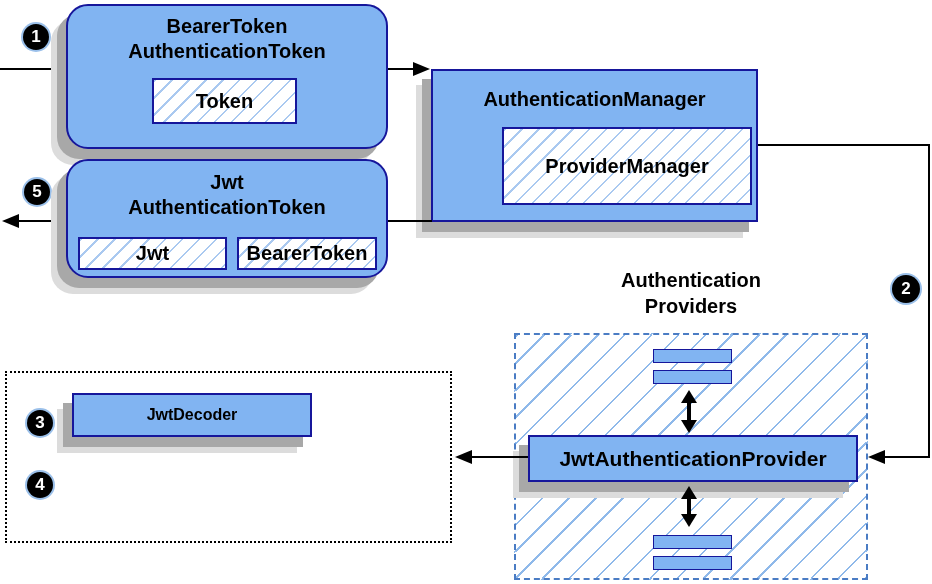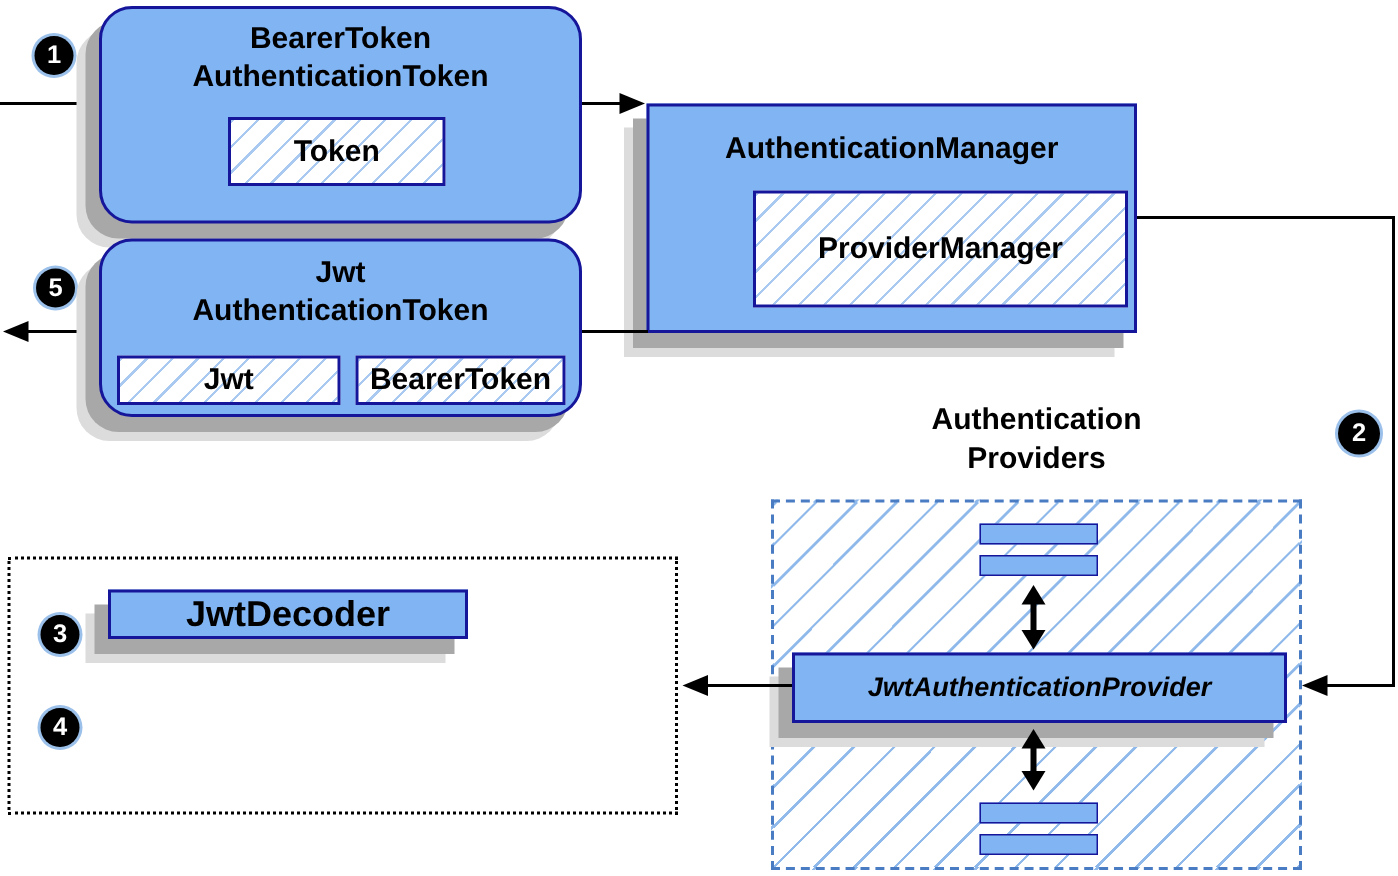--- a/index.html
+++ b/index.html
@@ -8,21 +8,21 @@
     font-family:"Liberation Sans",sans-serif;color:#000;overflow:hidden;
   }
   
   .box{
     position:absolute;background:#81b4f2;border:2px solid #16169b;
     box-sizing:border-box;font-weight:bold;
     box-shadow:-9px 10px 0 #a8a8a8,-15px 16px 0 #dcdcdc;
   }
   .rounded{border-radius:22px;}
   .box-title{position:absolute;left:0;right:0;text-align:center;font-size:20px;line-height:25px;font-weight:bold;}
-  .big-label{font-size:18px;font-style:italic;}
+  .big-label{font-size:21px;}
   .center-label{display:flex;align-items:center;justify-content:center;}
   
   .inner{
     position:absolute;box-sizing:border-box;border:2px solid #16169b;
     background-color:#ffffff;
     background-image:repeating-linear-gradient(135deg,#aac9f0 0,#aac9f0 1.5px,transparent 1.5px,transparent 12px);
     display:flex;align-items:center;justify-content:center;
     font-size:20px;font-weight:bold;
   }
   
@@ -124,19 +124,19 @@
 
   <div class="bar" style="left:653px;top:535px;"></div>
   <div class="bar" style="left:653px;top:556px;"></div>
 
   <div class="hline" style="left:471px;top:456px;width:57px;"></div>
   <div class="tri-left" style="left:455px;top:450px;"></div>
 
   <div class="dotted" style="left:5px;top:371px;width:447px;height:172px;"></div>
 
   <div class="marker" style="left:27px;top:410px;">3</div>
-  <div class="box center-label" style="left:72px;top:393px;width:240px;height:33px;font-size:24px;">
+  <div class="box center-label" style="left:72px;top:393px;width:240px;height:44px;font-size:16px;">
     <span>JwtDecoder</span>
   </div>
 
   <div class="marker" style="left:27px;top:472px;">4</div>
 
 </div>
 
 </body></html>

